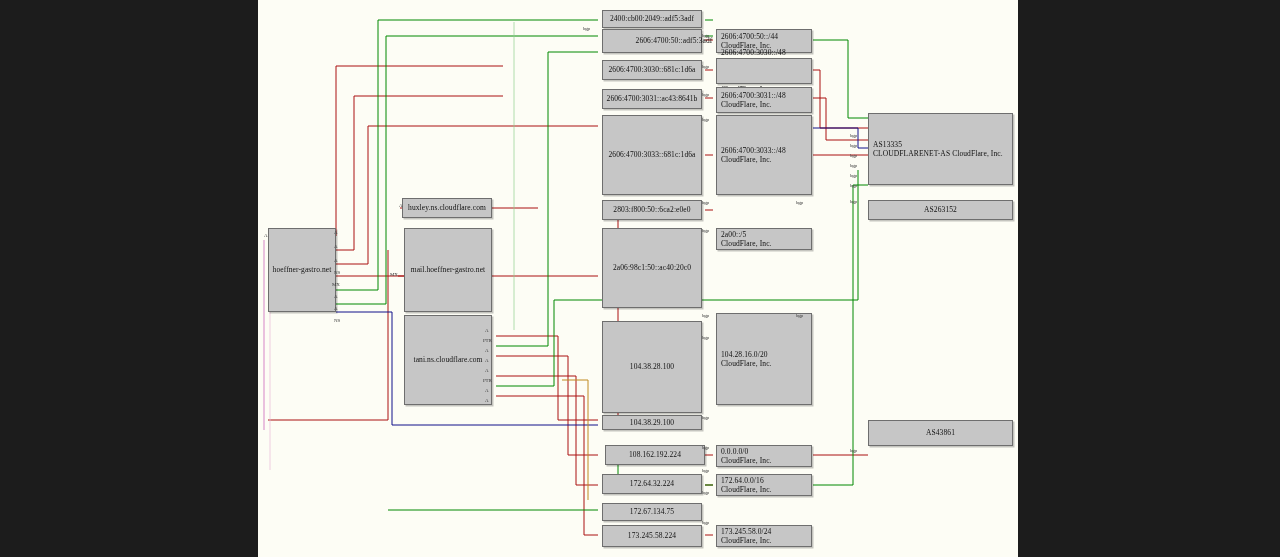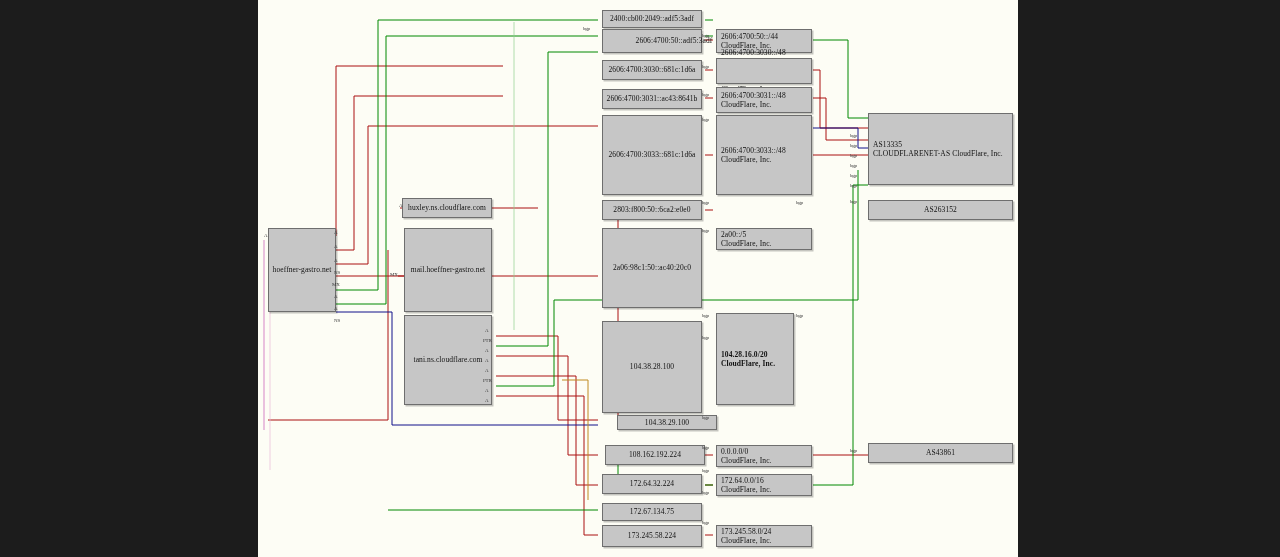--- a/index.html
+++ b/index.html
@@ -112,21 +112,21 @@
     </div>
     <div class="node" style="left:344px;top:200px;width:100px;height:20px;">
       <span>2803:f800:50::6ca2:e0e0</span>
     </div>
     <div class="node" style="left:344px;top:228px;width:100px;height:80px;">
       <span>2a06:98c1:50::ac40:20c0</span>
     </div>
     <div class="node" style="left:344px;top:313px;width:100px;height:92px;margin-top:8px;">
       <span>104.38.28.100</span>
     </div>
-    <div class="node" style="left:359px;top:415px;width:100px;height:15px;">
+    <div class="node" style="left:344px;top:415px;width:100px;height:15px;">
       <span>104.38.29.100</span>
     </div>
     <div class="node" style="left:347px;top:445px;width:100px;height:20px;">
       <span>108.162.192.224</span>
     </div>
     <div class="node" style="left:344px;top:474px;width:100px;height:20px;">
       <span>172.64.32.224</span>
     </div>
     <div class="node" style="left:344px;top:503px;width:100px;height:18px;">
       <span>172.67.134.75</span>
@@ -148,21 +148,21 @@
       <span class="l2">CloudFlare, Inc.</span>
     </div>
     <div class="node left" style="left:458px;top:115px;width:96px;height:80px;flex-direction:column;justify-content:center;align-items:flex-start;">
       <span class="l2">2606:4700:3033::/48</span>
       <span class="l2">CloudFlare, Inc.</span>
     </div>
     <div class="node left" style="left:458px;top:200px;width:96px;height:22px;flex-direction:column;justify-content:center;align-items:flex-start;margin-top:28px;">
       <span class="l2">2a00::/5</span>
       <span class="l2">CloudFlare, Inc.</span>
     </div>
-    <div class="node left" style="left:458px;top:313px;width:78px;height:92px;flex-direction:column;justify-content:center;align-items:flex-start;font-weight:bold;">
+    <div class="node left" style="left:458px;top:313px;width:96px;height:92px;flex-direction:column;justify-content:center;align-items:flex-start;">
       <span class="l2">104.28.16.0/20</span>
       <span class="l2">CloudFlare, Inc.</span>
     </div>
     <div class="node left" style="left:458px;top:445px;width:96px;height:22px;flex-direction:column;justify-content:center;align-items:flex-start;">
       <span class="l2">0.0.0.0/0</span>
       <span class="l2">CloudFlare, Inc.</span>
     </div>
     <div class="node left" style="left:458px;top:474px;width:96px;height:22px;flex-direction:column;justify-content:center;align-items:flex-start;">
       <span class="l2">172.64.0.0/16</span>
       <span class="l2">CloudFlare, Inc.</span>
@@ -172,21 +172,21 @@
       <span class="l2">CloudFlare, Inc.</span>
     </div>
 
     <div class="node left" style="left:610px;top:113px;width:145px;height:72px;flex-direction:column;justify-content:center;align-items:flex-start;">
       <span class="l2">AS13335</span>
       <span class="l2">CLOUDFLARENET-AS CloudFlare, Inc.</span>
     </div>
     <div class="node" style="left:610px;top:200px;width:145px;height:20px;">
       <span>AS263152</span>
     </div>
-    <div class="node" style="left:610px;top:443px;width:145px;height:20px;">
+    <div class="node" style="left:610px;top:420px;width:145px;height:26px;">
       <span>AS43861</span>
     </div>
 
     <div id="edge-labels">
         <span class="elabel" style="left: 76px; top: 230px;">A</span>
         <span class="elabel" style="left: 76px; top: 244px;">A</span>
         <span class="elabel" style="left: 76px; top: 258px;">A</span>
         <span class="elabel" style="left: 76px; top: 270px;">NS</span>
         <span class="elabel" style="left: 74px; top: 282px;">MX</span>
         <span class="elabel" style="left: 76px; top: 294px;">A</span>

